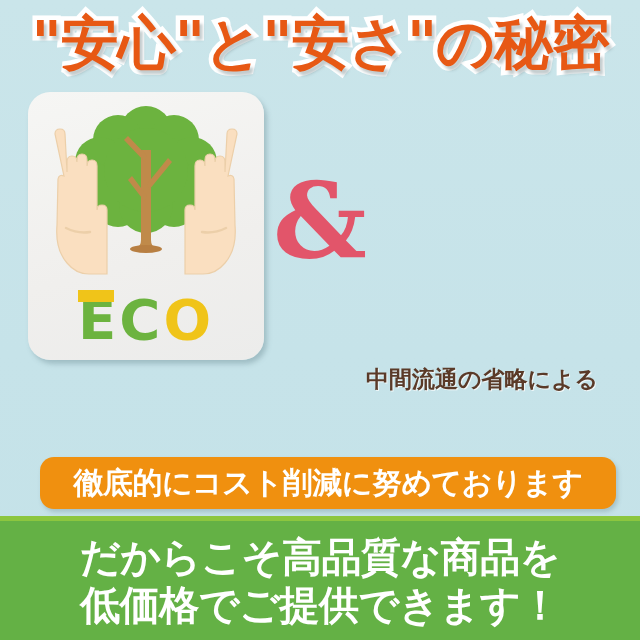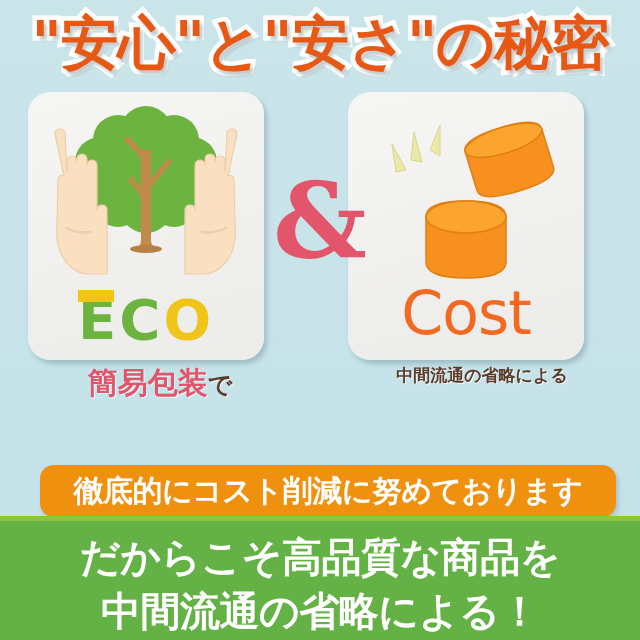--- a/index.html
+++ b/index.html
@@ -69,48 +69,47 @@
     font-size:60px;color:#f26a21;letter-spacing:-1px;
     font-family:"DejaVu Sans","Liberation Sans",sans-serif;
   }
 
   
   .caption{position:absolute;top:366px;width:300px;text-align:center;}
   #caption-left{left:10px;}
   #caption-right{left:332px;}
   .cap-big{font-size:30px;font-weight:bold;line-height:1.12;white-space:nowrap;
     text-shadow:1px 1px 0 rgba(255,255,255,.75);}
-  .cap-small{font-size:17px;font-weight:bold;line-height:1.15;white-space:nowrap;
+  .cap-small{font-size:23px;font-weight:bold;line-height:1.15;white-space:nowrap;
     text-shadow:1px 1px 0 rgba(255,255,255,.75);}
   .pink{color:#e2556a;}
   .brown{color:#5a3a28;}
 
   
   #orange-bar{
     position:absolute;left:40px;top:457px;width:576px;height:52px;
     background:#f0900f;border-radius:14px;
     box-shadow:2px 3px 4px rgba(90,120,130,.3);
-    display:flex;align-items:center;justify-content:center;margin-top:8px;
+    display:flex;align-items:center;justify-content:center;
   }
   #orange-bar-text{
     color:#ffffff;font-size:30px;font-weight:bold;white-space:nowrap;
     letter-spacing:-.5px;
   }
 
   
   #footer-rule{position:absolute;left:0;top:516px;width:640px;height:5px;background:#8cc63f;}
   #green-footer{
     position:absolute;left:0;top:521px;width:640px;height:119px;
     background:#64b145;
     display:flex;flex-direction:column;align-items:center;justify-content:center;
   }
   .foot-line{
     color:#ffffff;font-size:40px;font-weight:bold;line-height:1.2;white-space:nowrap;
     letter-spacing:-.5px;
-    margin-top:6px;
   }
 </style>
 </head>
 <body>
 
 <div id="banner">
 
   <div id="title-area">
     <div id="main-title">"安心"と"安さ"の秘密</div>
   </div>
@@ -159,56 +158,33 @@
       </g>
     </svg>
 
     <div id="eco-label">
       <span class="eco-e" style="color:#6cb33f"><span>E</span><span class="bar-top"></span></span>
         <span class="l2">C</span>
         <span class="l3">O</span>
     </div>
   </div>
 
-  <div class="card" id="card-cost">
-    <svg id="cost-art" viewBox="0 0 236 200">
-
-      <g fill="#ece8a8" stroke="#d9d48e" stroke-width="1">
-        <path d="M44 52 L58 78 L48 80 Z"></path>
-        <path d="M66 40 L74 70 L63 68 Z"></path>
-        <path d="M92 33 L92 64 L82 58 Z"></path>
-      </g>
-
-      <g transform="rotate(-17 160 70)">
-        <path d="M122 48 q0 -13 40 -13 q40 0 40 13 l0 40 q0 13 -40 13 q-40 0 -40 -13 Z" fill="#f7901e" stroke="#e07f13" stroke-width="1.5"></path>
-        <ellipse cx="162" cy="48" rx="40" ry="13" fill="#fca52e" stroke="#e07f13" stroke-width="1.5"></ellipse>
-      </g>
-
-      <g>
-        <path d="M78 125 q0 -16 40 -16 q40 0 40 16 l0 45 q0 16 -40 16 q-40 0 -40 -16 Z" fill="#f7901e" stroke="#e07f13" stroke-width="1.5"></path>
-        <ellipse cx="118" cy="125" rx="40" ry="16" fill="#fca52e" stroke="#e07f13" stroke-width="1.5"></ellipse>
-      </g>
-    </svg>
-
-    <div id="cost-label">Cost</div>
-  </div>
 
   <div id="amp">&amp;</div>
 
   <div class="caption" id="caption-left">
-    <div class="cap-big"><span class="pink">簡易包装</span><span class="brown" style="font-size:24px">で</span></div>
   </div>
 
   <div class="caption" id="caption-right">
     <div class="cap-small brown">中間流通の省略による</div>
   </div>
 
   <div id="orange-bar">
     <div id="orange-bar-text">徹底的にコスト削減に努めております</div>
   </div>
 
   <div id="footer-rule"></div>
   <div id="green-footer">
     <div class="foot-line">だからこそ高品質な商品を</div>
-    <div class="foot-line">中間流通の省略による！</div>
+    <div class="foot-line">低価格でご提供できます！</div>
   </div>
 
 </div>
 
 </body></html>

